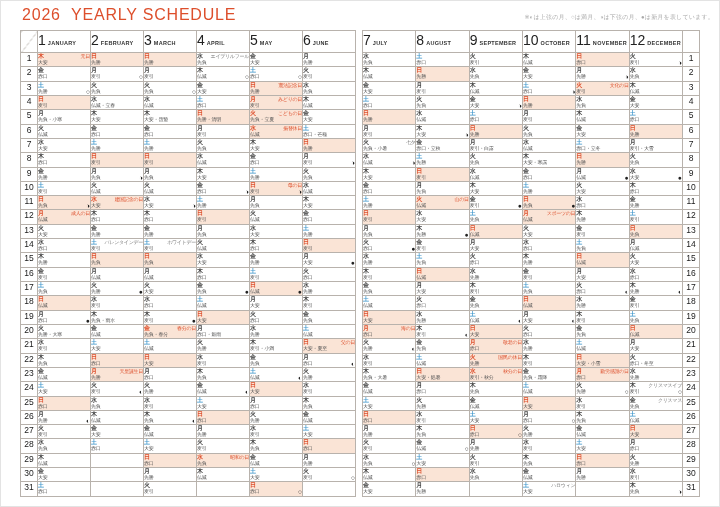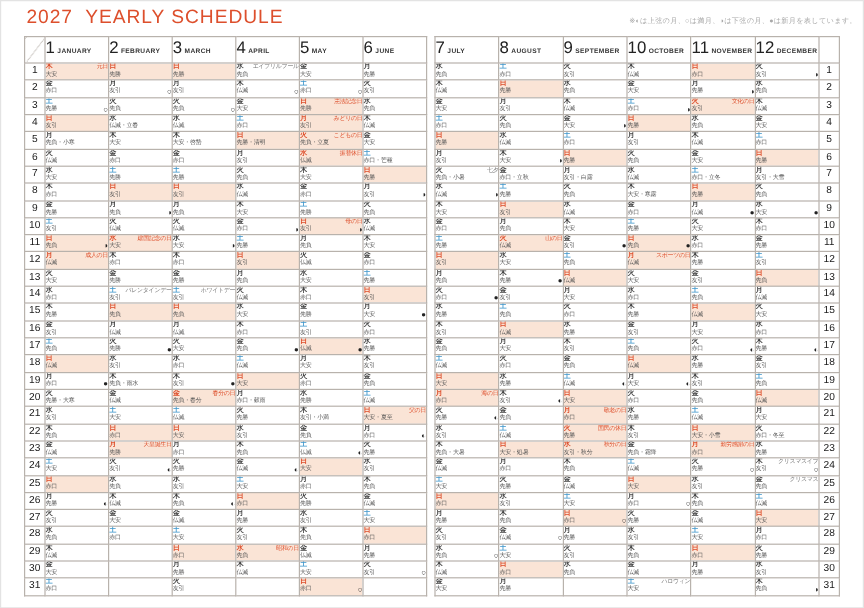--- a/index.html
+++ b/index.html
@@ -43,21 +43,21 @@
   .wd.sat{color:var(--saturday,#3f97cc);}
   .rk{font-size:5px;color:#555;letter-spacing:-0.2px;}
   .note{font-size:5px;letter-spacing:-0.3px;}
   .note.nr{color:var(--accent,#dd4f2c);}
   .note.ng{color:var(--notegray,#777);}
   .moon{font-size:6.5px;color:#222;line-height:5px;}
 </style>
 </head>
 <body>
 
-<div class="title">2027  YEARLY SCHEDULE</div>
+<div class="title">2026  YEARLY SCHEDULE</div>
 <div class="legend">※◐は上弦の月、○は満月、◑は下弦の月、●は新月を表しています。</div>
 <div class="page left" id="page-left">
     <table class="cal">
       <colgroup>
         <col class="daycol">
         <col>
         <col>
         <col>
         <col>
         <col>

